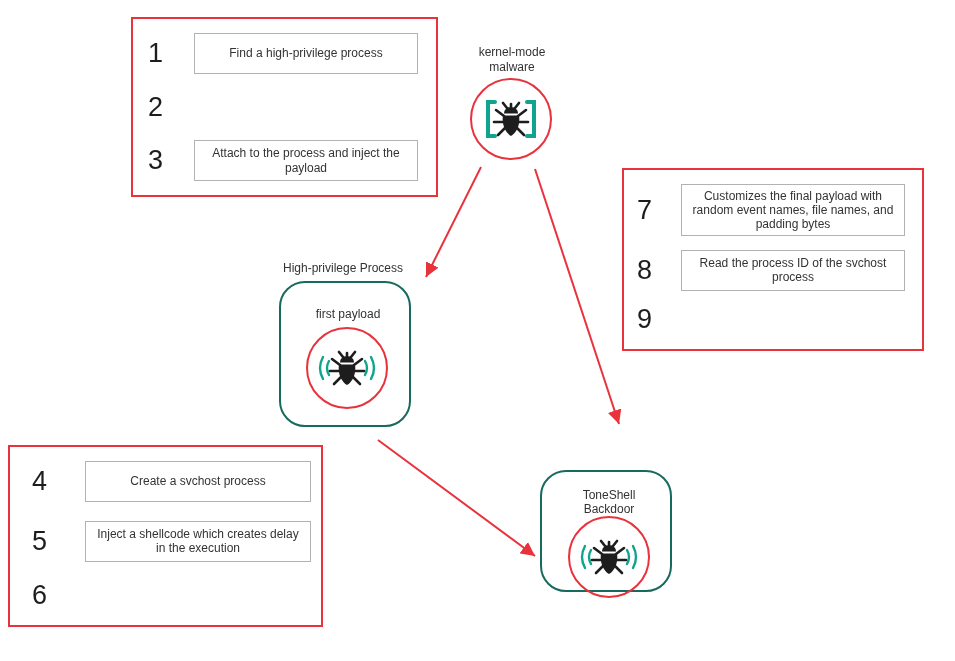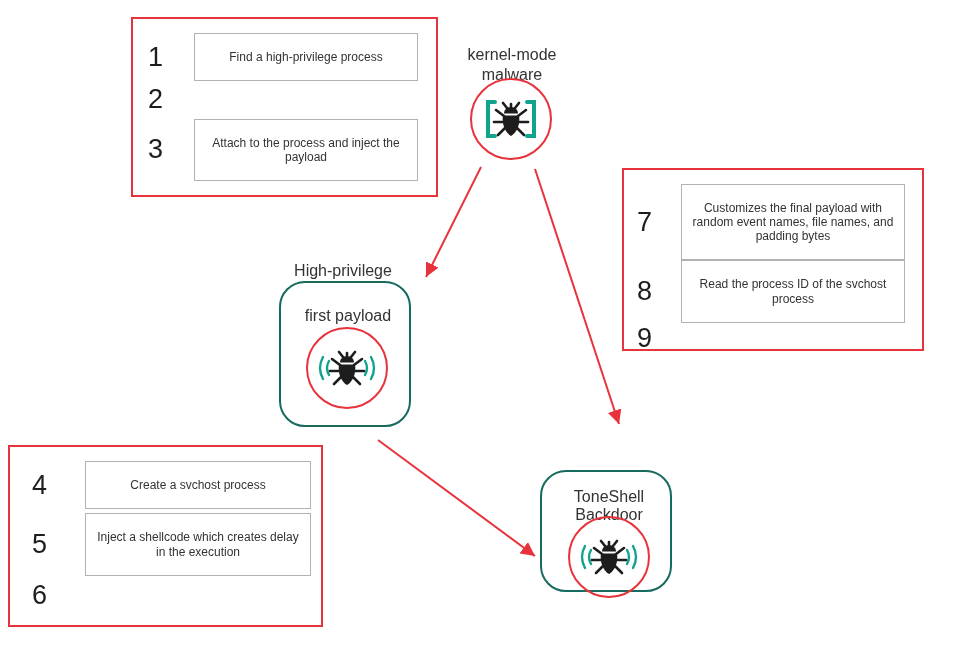--- a/index.html
+++ b/index.html
@@ -37,41 +37,41 @@
     flex: 1;
     box-sizing: border-box;
     border: 1px solid var(--step-box-border);
     background: #ffffff;
     display: flex;
     align-items: center;
     justify-content: center;
     text-align: center;
     font-size: 12px;
     line-height: 1.18;
-    padding: 16px 10px;
+    padding: 4px 10px;
     min-height: 41px;
     margin-left: 16px;
   }
   #group-1-3 { left: 131px; top: 17px;  width: 307px; height: 180px; }
   #group-1-3 .step-num { width: 45px; }
   #group-1-3 .step-row { padding-right: 18px; }
 
   #group-7-9 { left: 622px; top: 168px; width: 302px; height: 183px; }
   #group-7-9 .step-num { width: 41px; }
   #group-7-9 .step-row { padding-right: 17px; }
 
   #group-4-6 { left: 8px;   top: 445px; width: 315px; height: 182px; }
   #group-4-6 .step-num { width: 59px; }
   #group-4-6 .step-row { padding-right: 10px; }
 
   
   .node-label {
     position: absolute;
     text-align: center;
-    font-size: 16px;
+    font-size: 12px;
     line-height: 1.25;
     white-space: pre-line;
     color: var(--text);
   }
   #kernel-label { left: 452px; top: 45px;  width: 120px; }
   #hpp-label    { left: 263px; top: 261px; width: 160px; }
   #svchost-label{ left: 556px; top: 450px; width: 100px; margin-top: 39px; }
 
   .process-box {
     position: absolute;
@@ -80,21 +80,21 @@
     border-radius: 26px;
     background: #ffffff;
   }
   #hpp-box     { left: 279px; top: 281px; width: 132px; height: 146px; }
   #svchost-box { left: 540px; top: 470px; width: 132px; height: 122px; }
 
   .payload-label {
     position: absolute;
     left: 0; right: 8px;
     text-align: center;
-    font-size: 16px;
+    font-size: 12px;
     color: var(--text);
     margin-left: 14px;
   }
   #hpp-box .payload-label { top: 24px; }
   #svchost-box .payload-label { top: 16px; }
 
   .malware-circle {
     position: absolute;
     box-sizing: border-box;
     width: 82px; height: 82px;

